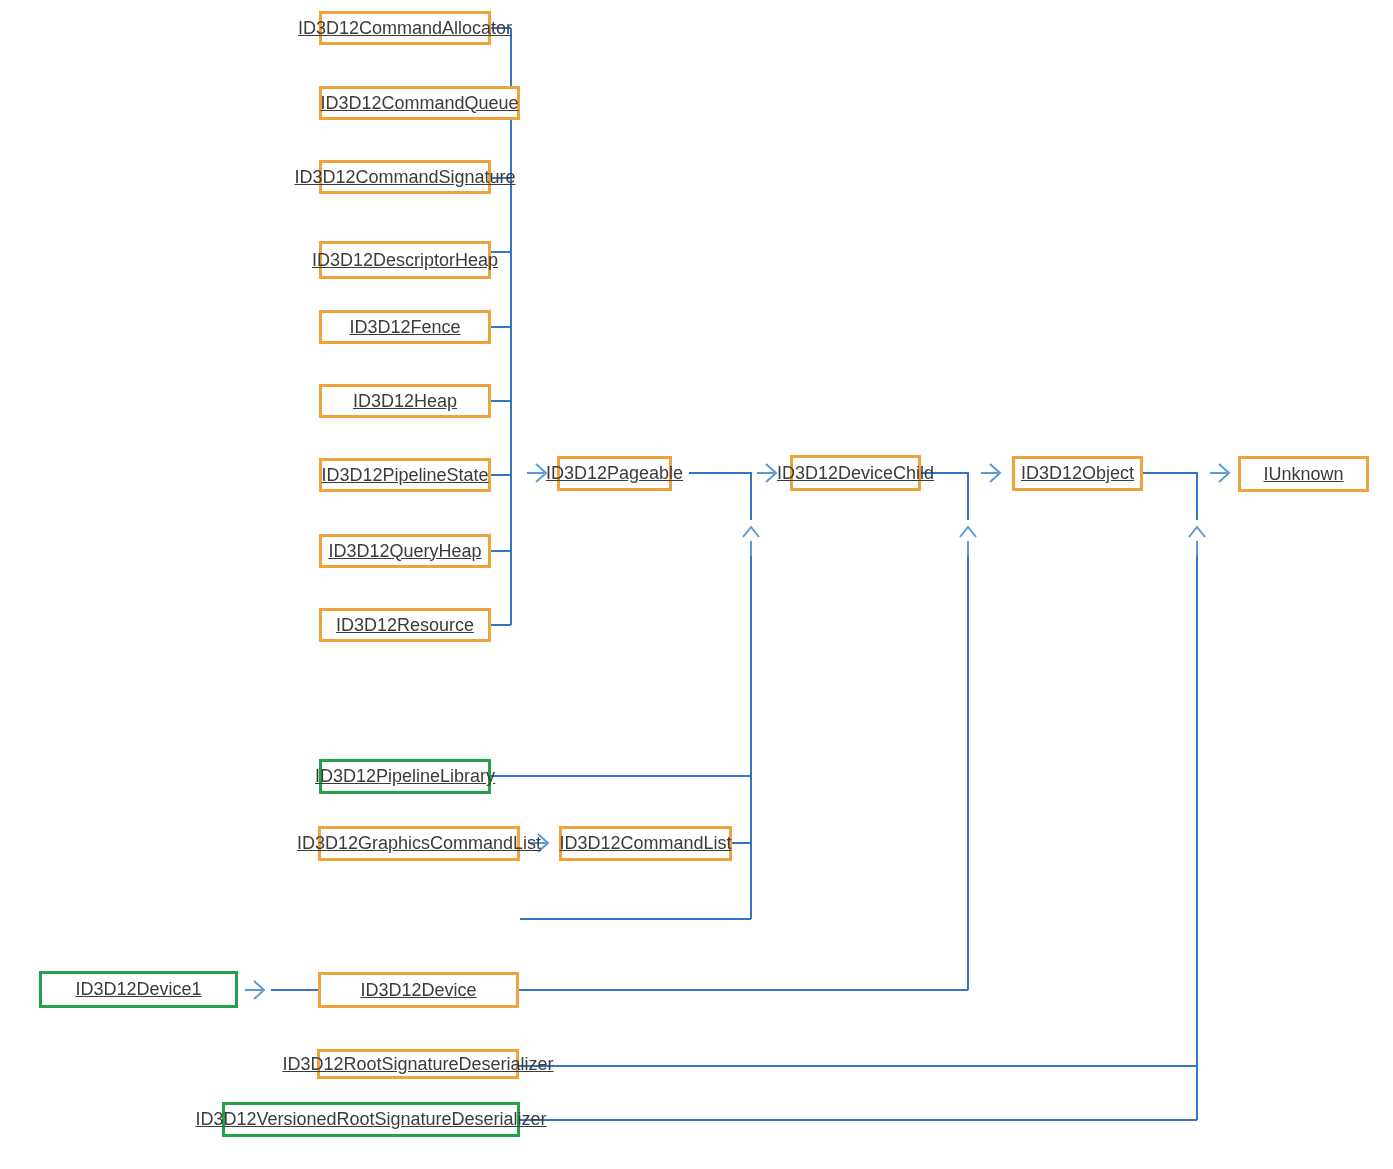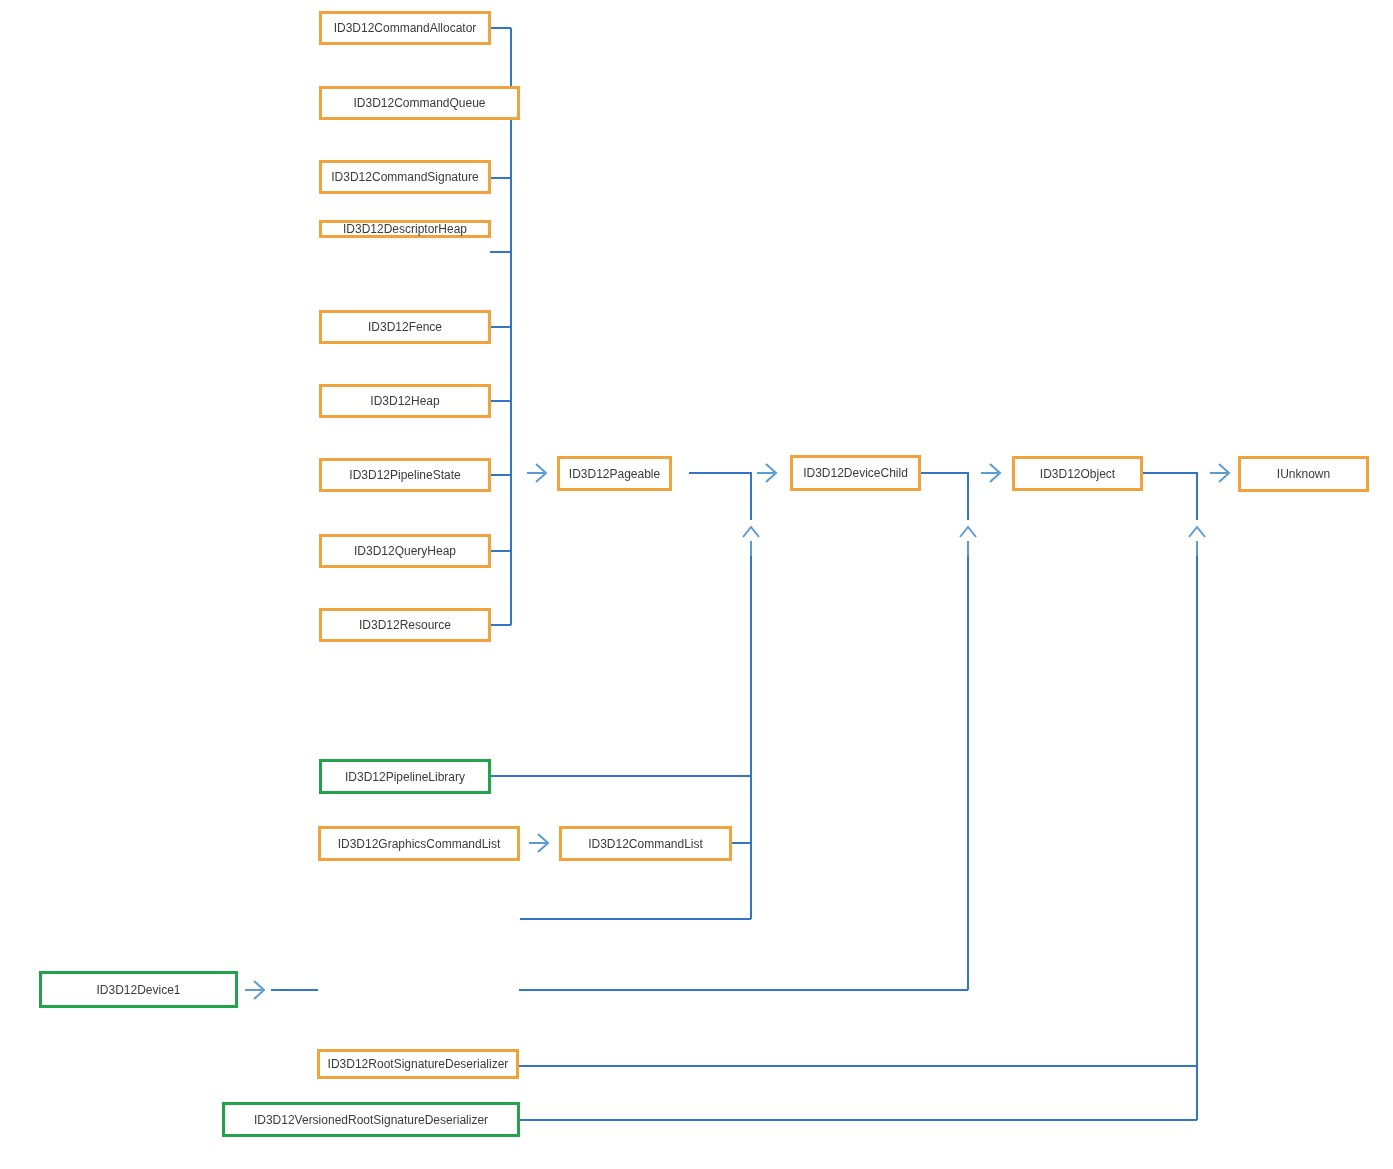--- a/index.html
+++ b/index.html
@@ -12,21 +12,21 @@
     font-family:"Liberation Sans", sans-serif; overflow:hidden;
   }
   #wires{position:absolute;left:0;top:0;width:1393px;height:1169px;}
   #wires path{fill:none;stroke-width:2px;stroke-linecap:butt;stroke-linejoin:miter;}
   #wires path.l{stroke:var(--line);}
   #wires path.a{stroke:var(--arrow);}
   .node{
     position:absolute; box-sizing:border-box; background:#fff;
     border:3px solid var(--orange);
     display:flex; align-items:center; justify-content:center;
-    font-size:12px; color:var(--text); white-space:nowrap;
+    font-size:18px; color:var(--text); white-space:nowrap;text-decoration:underline;
   }
   .node.green{border-color:var(--green);}
 </style>
 </head>
 <body>
 
 <div id="canvas">
 
   <svg id="wires" viewBox="0 0 1393 1169">
 
@@ -51,32 +51,33 @@
     <path class="a" d="M245 990H262 M254 981L264 990L254 999"></path>
 
     <path class="a" d="M743 537L751 527L759 537 M751 541V556"></path>
     <path class="a" d="M960 537L968 527L976 537 M968 541V556"></path>
     <path class="a" d="M1189 537L1197 527L1205 537 M1197 541V556"></path>
   </svg>
 
   <div class="node" style="left:319px;top:11px;width:172px;height:34px">ID3D12CommandAllocator</div>
   <div class="node" style="left:319px;top:86px;width:201px;height:34px">ID3D12CommandQueue</div>
   <div class="node" style="left:319px;top:160px;width:172px;height:34px">ID3D12CommandSignature</div>
-  <div class="node" style="left:319px;top:220px;width:172px;height:18px">ID3D12DescriptorHeap</div>
+  <div class="node" style="left:319px;top:241px;width:172px;height:38px">ID3D12DescriptorHeap</div>
   <div class="node" style="left:319px;top:310px;width:172px;height:34px">ID3D12Fence</div>
   <div class="node" style="left:319px;top:384px;width:172px;height:34px">ID3D12Heap</div>
   <div class="node" style="left:319px;top:458px;width:172px;height:34px">ID3D12PipelineState</div>
   <div class="node" style="left:319px;top:534px;width:172px;height:34px">ID3D12QueryHeap</div>
   <div class="node" style="left:319px;top:608px;width:172px;height:34px">ID3D12Resource</div>
 
   <div class="node" style="left:557px;top:456px;width:115px;height:35px">ID3D12Pageable</div>
   <div class="node" style="left:790px;top:455px;width:131px;height:36px">ID3D12DeviceChild</div>
   <div class="node" style="left:1012px;top:456px;width:131px;height:35px">ID3D12Object</div>
   <div class="node" style="left:1238px;top:456px;width:131px;height:36px">IUnknown</div>
 
   <div class="node green" style="left:319px;top:759px;width:172px;height:35px">ID3D12PipelineLibrary</div>
   <div class="node" style="left:318px;top:826px;width:202px;height:35px">ID3D12GraphicsCommandList</div>
   <div class="node" style="left:559px;top:826px;width:173px;height:35px">ID3D12CommandList</div>
   <div class="node green" style="left:39px;top:971px;width:199px;height:37px">ID3D12Device1</div>
+  <div class="node" style="left:318px;top:972px;width:201px;height:36px">ID3D12Device</div>
   <div class="node" style="left:317px;top:1049px;width:202px;height:30px">ID3D12RootSignatureDeserializer</div>
   <div class="node green" style="left:222px;top:1102px;width:298px;height:35px">ID3D12VersionedRootSignatureDeserializer</div>
 
 </div>
 
 </body></html>

